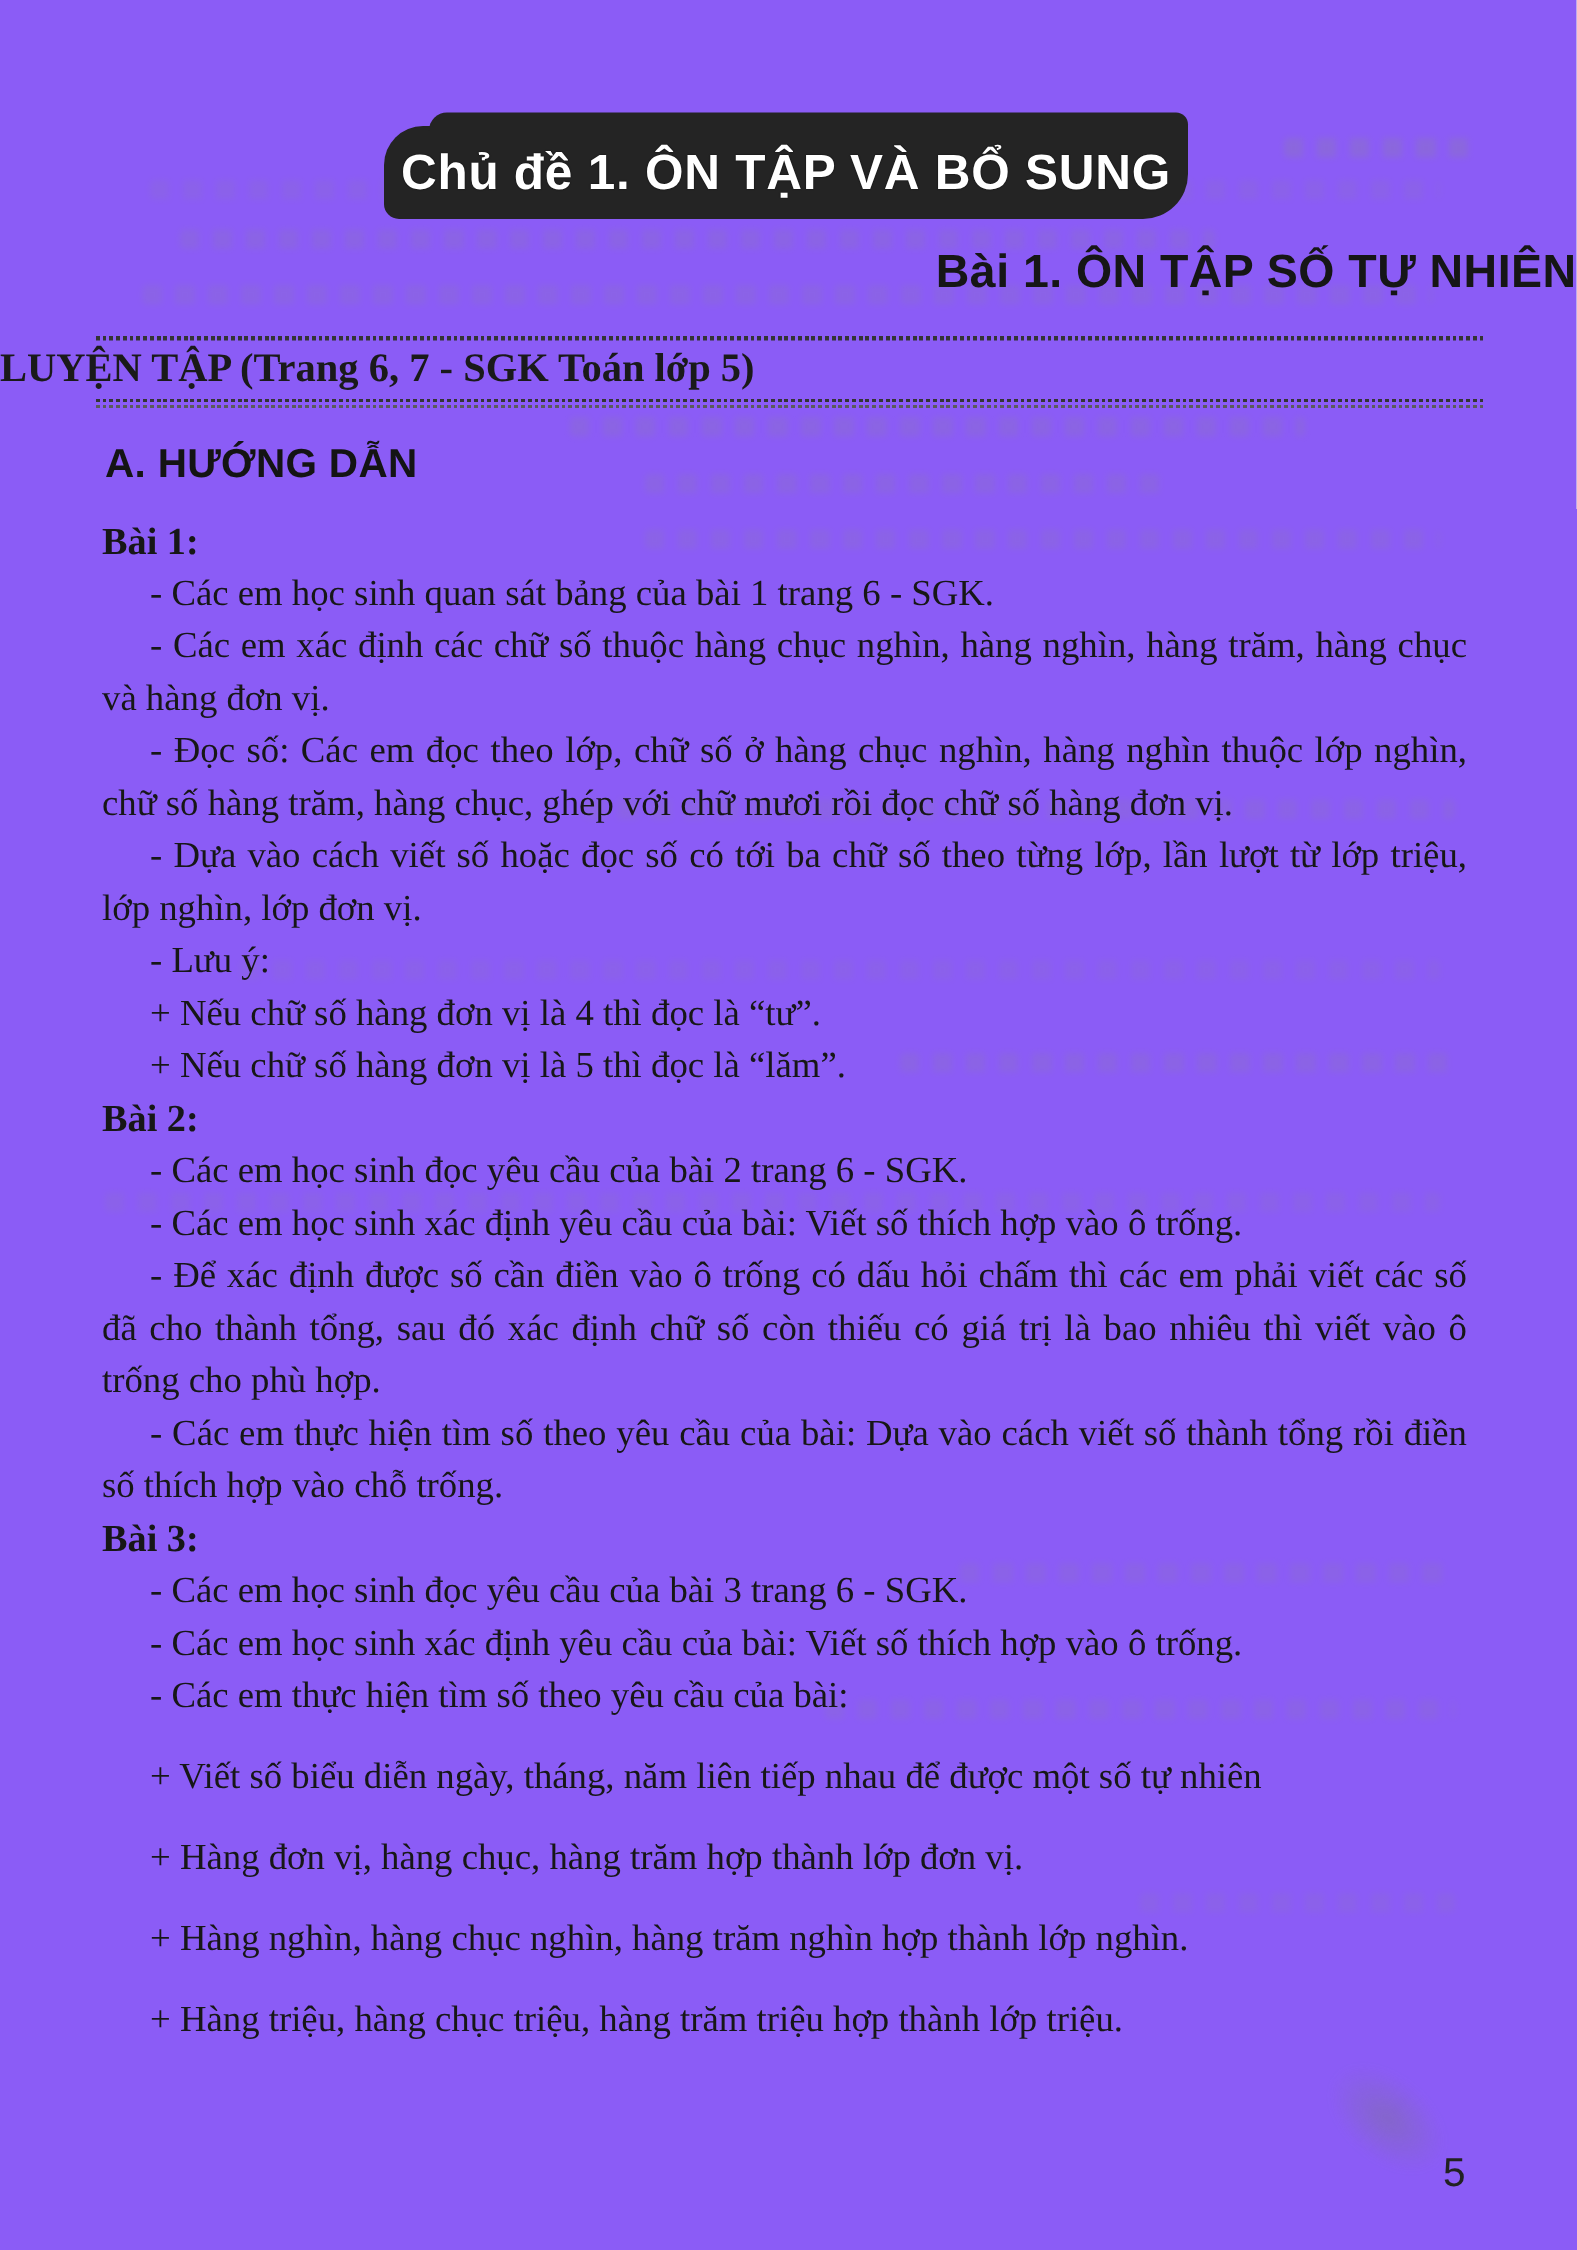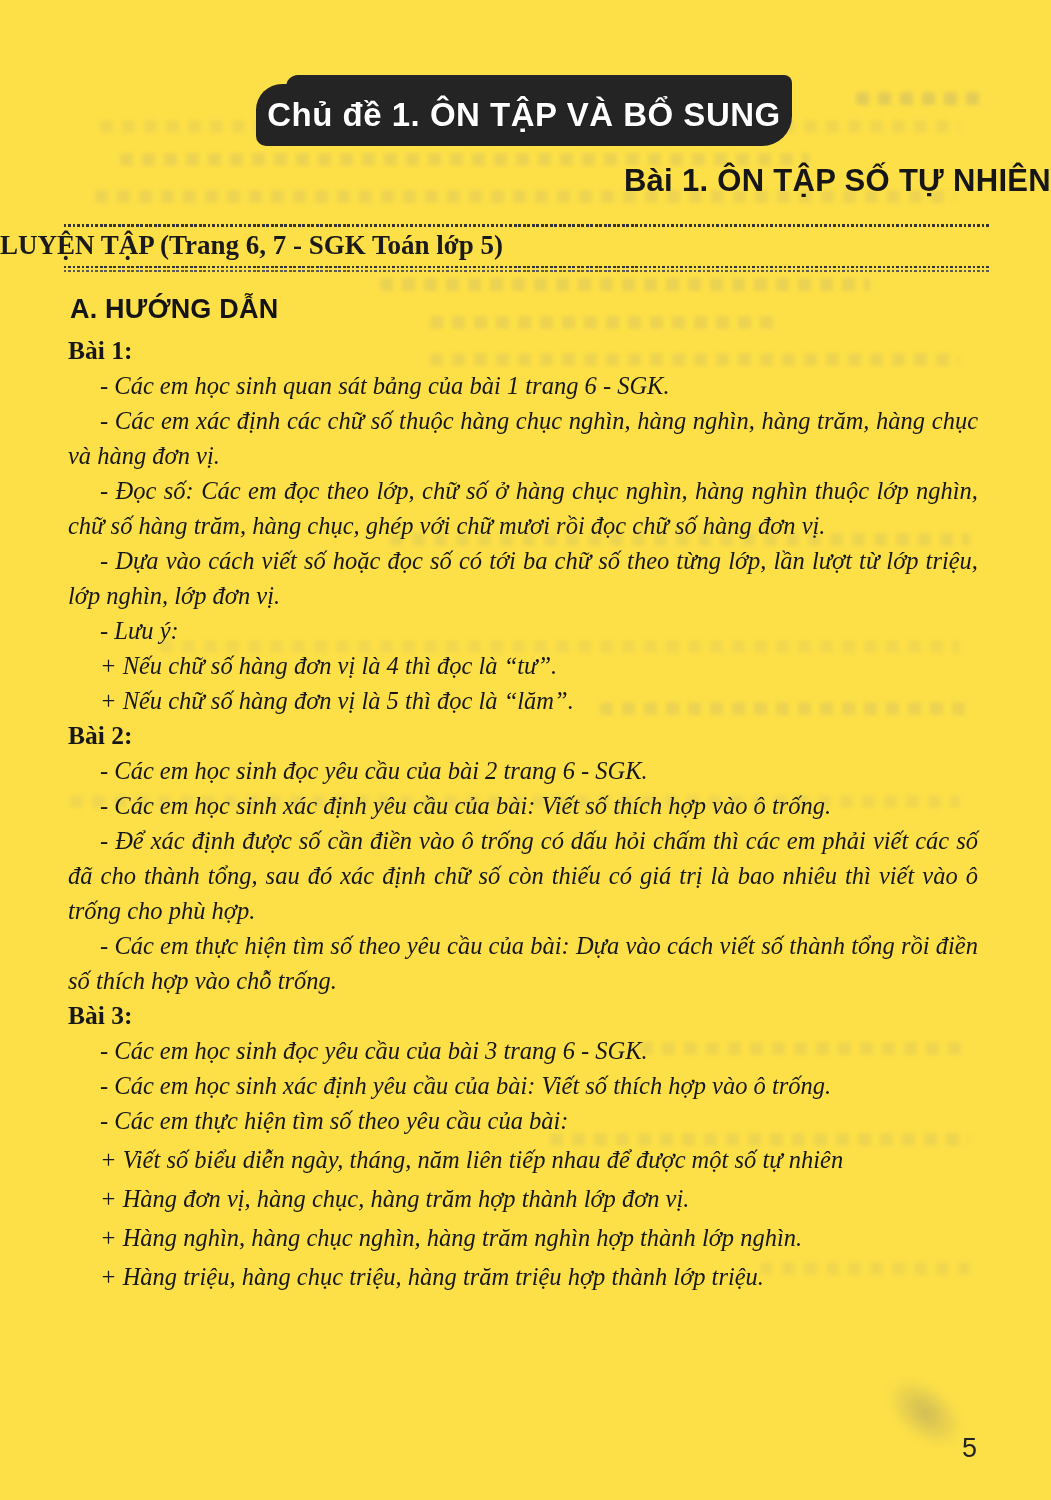--- a/index.html
+++ b/index.html
@@ -1,20 +1,20 @@
 <!DOCTYPE html>
 <html lang="vi"><head>
 <meta charset="utf-8">
 <style>
   html,body{margin:0;padding:0;background:#e8e8e8;}
   .page{
     position:relative;
     width:1051px;height:1500px;
     margin:0 auto;
-    background:#fde047;
+    background:#8b5cf6;
     color:#1a1a1a;
     font-family:"Liberation Serif", serif;
     overflow:hidden;
   }
 
   
   .banner{
     position:absolute;left:256px;top:84px;width:536px;height:62px;
     background:#242424;
     border-radius:26px 12px 30px 10px;
@@ -57,31 +57,31 @@
     font-size:27px;color:#1a1a1a;
   }
   .section-heading{
     position:absolute;top:294px;left:70px;margin:0;
     font-family:"Liberation Sans",sans-serif;font-weight:700;
     font-size:27px;color:#141414;letter-spacing:.2px;text-align:right;
   }
 
   
   .body-col{
-    position:absolute;top:333px;left:68px;width:910px;
+    position:absolute;top:343px;left:68px;width:910px;
     font-size:24.5px;line-height:35px;color:#171717;
   }
   .ex-label{
     margin:0;font-weight:700;font-size:25.5px;line-height:35px;
     font-family:"Liberation Serif",serif;
   }
   .body-col p{
-    margin:0;text-indent:32px;text-align:justify;font-style:italic;
+    margin:0;text-indent:32px;text-align:justify;
   }
-  .body-col p.spread{margin-top:4px;}
+  .body-col p.spread{margin-top:19px;}
 
   
   .page-number{
     position:absolute;right:74px;bottom:36px;
     font-family:"Liberation Sans",sans-serif;font-size:27px;color:#222;
   }
 
   
   .ghost{
     position:absolute;height:13px;border-radius:3px;

